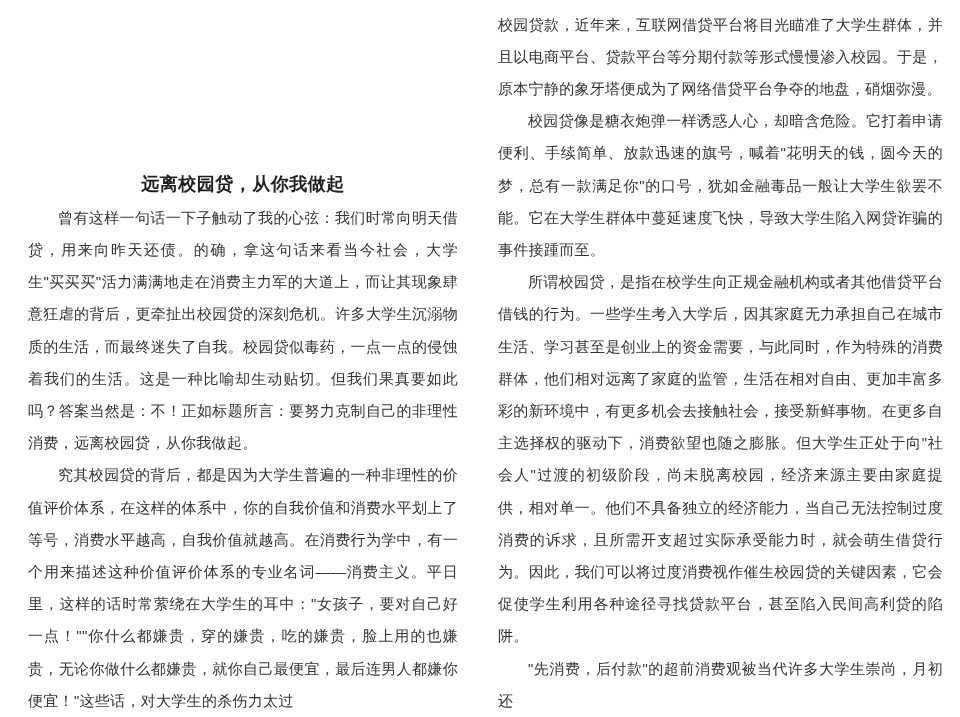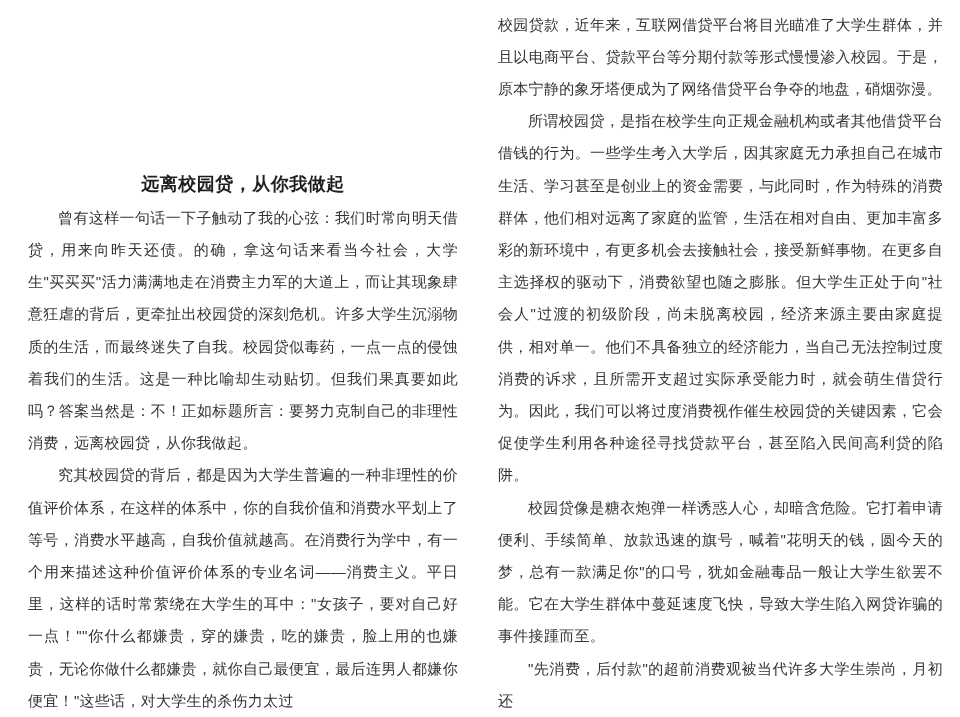--- a/index.html
+++ b/index.html
@@ -64,19 +64,19 @@
     <div class="essay-body">
       <p>曾有这样一句话一下子触动了我的心弦：我们时常向明天借贷，用来向昨天还债。的确，拿这句话来看当今社会，大学生"买买买"活力满满地走在消费主力军的大道上，而让其现象肆意狂虐的背后，更牵扯出校园贷的深刻危机。许多大学生沉溺物质的生活，而最终迷失了自我。校园贷似毒药，一点一点的侵蚀着我们的生活。这是一种比喻却生动贴切。但我们果真要如此吗？答案当然是：不！正如标题所言：要努力克制自己的非理性消费，远离校园贷，从你我做起。</p>
       <p>究其校园贷的背后，都是因为大学生普遍的一种非理性的价值评价体系，在这样的体系中，你的自我价值和消费水平划上了等号，消费水平越高，自我价值就越高。在消费行为学中，有一个用来描述这种价值评价体系的专业名词——消费主义。平日里，这样的话时常萦绕在大学生的耳中："女孩子，要对自己好一点！""你什么都嫌贵，穿的嫌贵，吃的嫌贵，脸上用的也嫌贵，无论你做什么都嫌贵，就你自己最便宜，最后连男人都嫌你便宜！"这些话，对大学生的杀伤力太过</p>
     </div>
   </div>
 
   <div class="essay-page right">
     <h1 class="essay-title">理性消费，我的青春不负债</h1>
     <div class="essay-body">
       <p>大学生是当代社会的生力军，是一个活跃且特殊的消费群体。校园贷款，近年来，互联网借贷平台将目光瞄准了大学生群体，并且以电商平台、贷款平台等分期付款等形式慢慢渗入校园。于是，原本宁静的象牙塔便成为了网络借贷平台争夺的地盘，硝烟弥漫。</p>
+      <p>校园贷像是糖衣炮弹一样诱惑人心，却暗含危险。它打着申请便利、手续简单、放款迅速的旗号，喊着"花明天的钱，圆今天的梦，总有一款满足你"的口号，犹如金融毒品一般让大学生欲罢不能。它在大学生群体中蔓延速度飞快，导致大学生陷入网贷诈骗的事件接踵而至。</p>
       <p>所谓校园贷，是指在校学生向正规金融机构或者其他借贷平台借钱的行为。一些学生考入大学后，因其家庭无力承担自己在城市生活、学习甚至是创业上的资金需要，与此同时，作为特殊的消费群体，他们相对远离了家庭的监管，生活在相对自由、更加丰富多彩的新环境中，有更多机会去接触社会，接受新鲜事物。在更多自主选择权的驱动下，消费欲望也随之膨胀。但大学生正处于向"社会人"过渡的初级阶段，尚未脱离校园，经济来源主要由家庭提供，相对单一。他们不具备独立的经济能力，当自己无法控制过度消费的诉求，且所需开支超过实际承受能力时，就会萌生借贷行为。因此，我们可以将过度消费视作催生校园贷的关键因素，它会促使学生利用各种途径寻找贷款平台，甚至陷入民间高利贷的陷阱。</p>
-      <p>校园贷像是糖衣炮弹一样诱惑人心，却暗含危险。它打着申请便利、手续简单、放款迅速的旗号，喊着"花明天的钱，圆今天的梦，总有一款满足你"的口号，犹如金融毒品一般让大学生欲罢不能。它在大学生群体中蔓延速度飞快，导致大学生陷入网贷诈骗的事件接踵而至。</p>
       <p>"先消费，后付款"的超前消费观被当代许多大学生崇尚，月初还</p>
     </div>
   </div>
 
 </div>
 
 </body></html>

